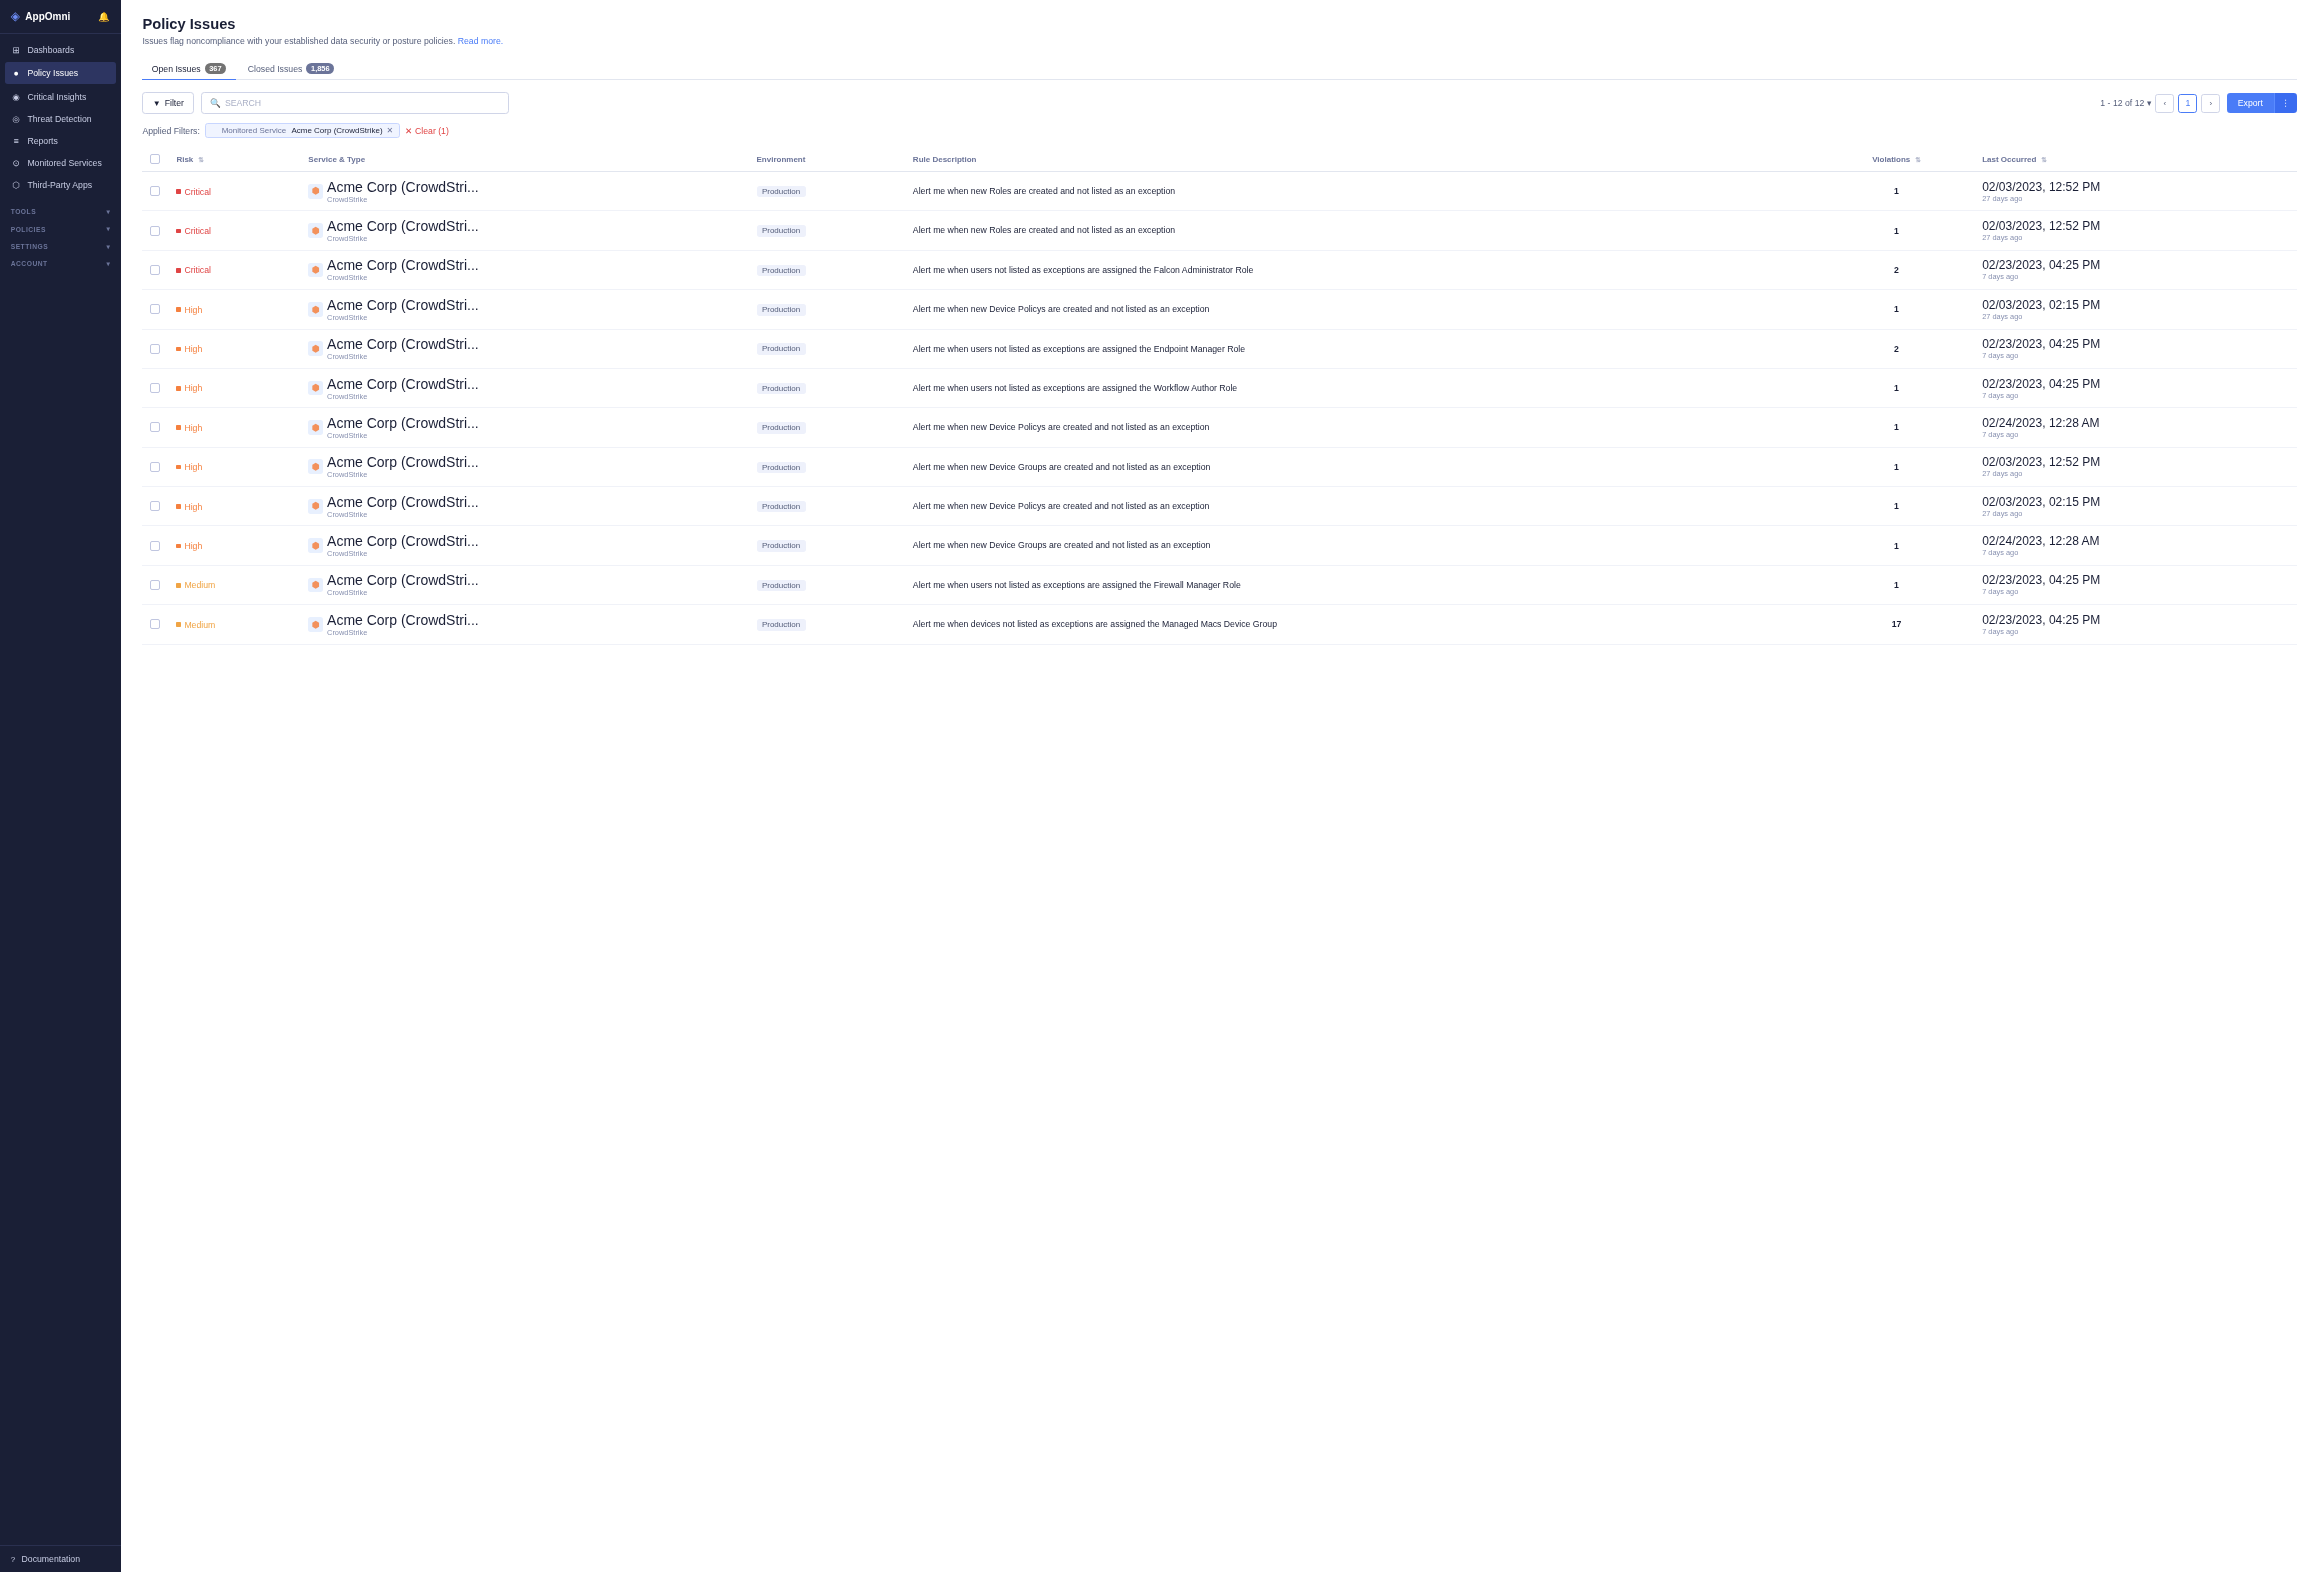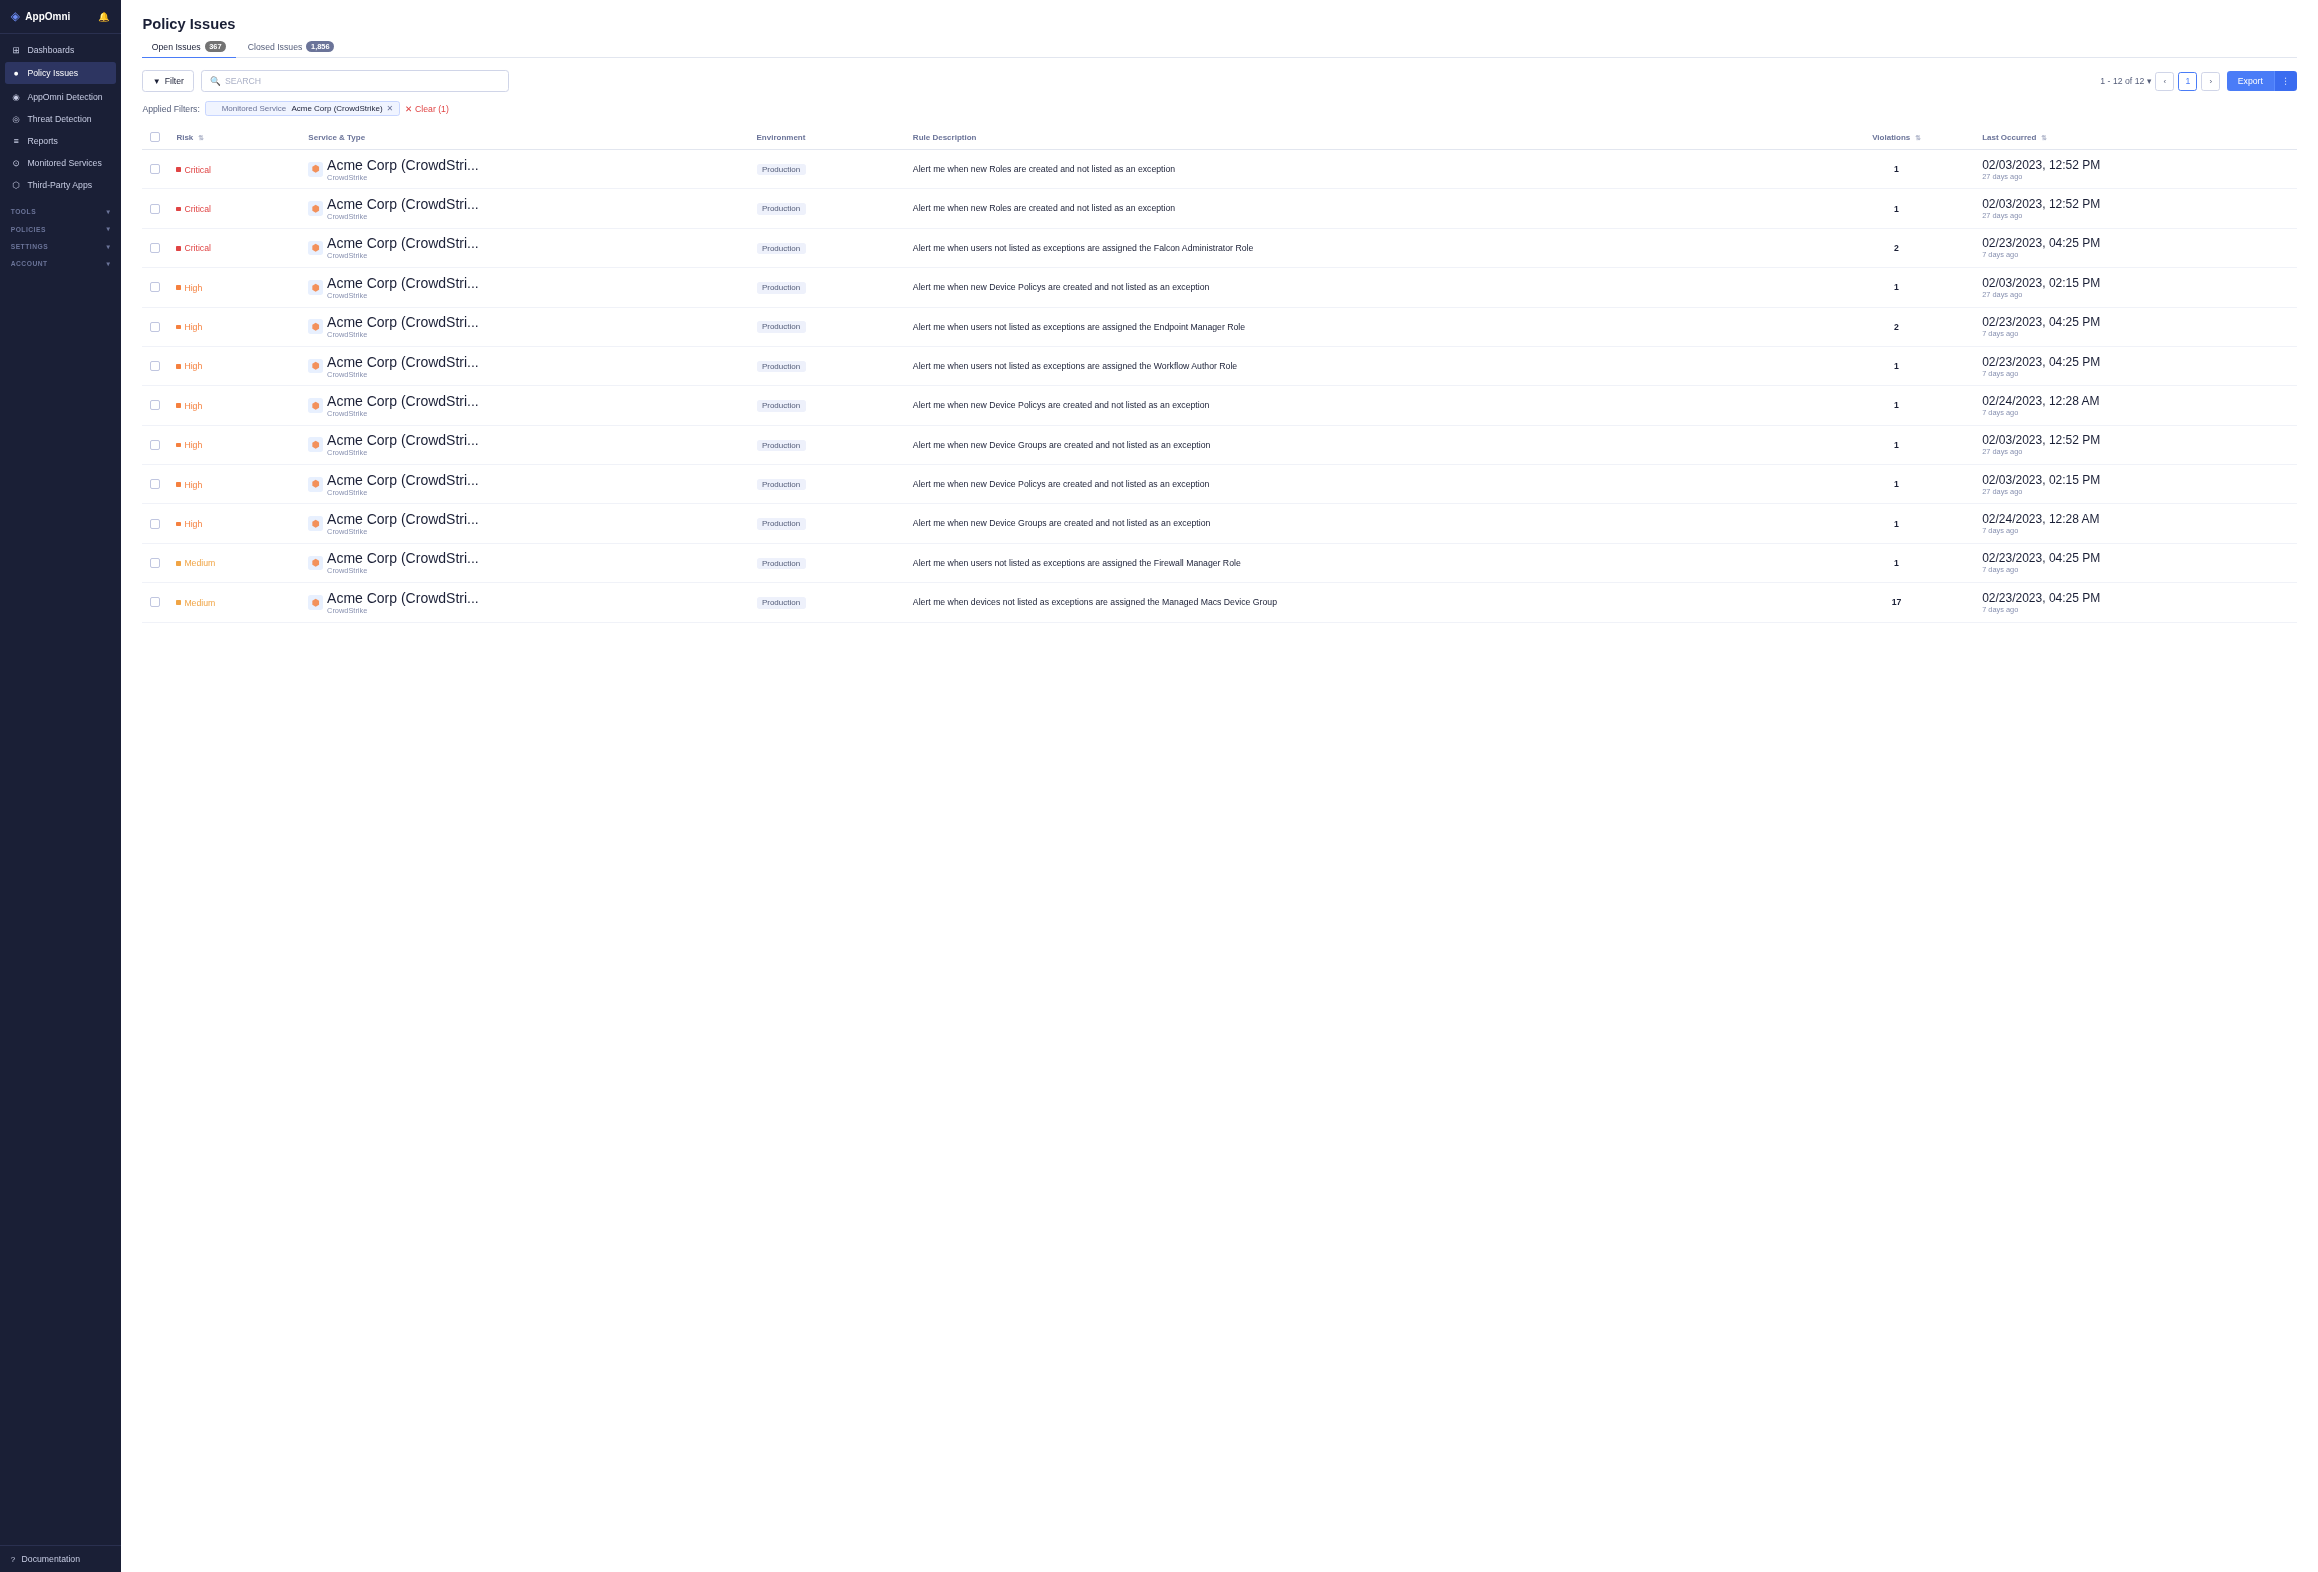--- a/index.html
+++ b/index.html
@@ -345,21 +345,21 @@
     <div class="nav-item">
       <span class="nav-icon">⊞</span>
       <span>Dashboards</span>
     </div>
     <div class="nav-item active">
       <span class="nav-icon">●</span>
       <span>Policy Issues</span>
     </div>
     <div class="nav-item">
       <span class="nav-icon">◉</span>
-      <span>AppOmni Detection</span>
+      <span>Critical Insights</span>
     </div>
     <div class="nav-item">
       <span class="nav-icon">◎</span>
       <span>Threat Detection</span>
     </div>
     <div class="nav-item">
       <span class="nav-icon">≡</span>
       <span>Reports</span>
     </div>
     <div class="nav-item">
@@ -391,20 +391,24 @@
 
   <div class="sidebar-bottom">
     <span style="font-size:8px; margin-right:4px;">?</span>
     <span>Documentation</span>
   </div>
 </nav>
 
 <div id="main">
   <div class="main-content">
     <h1 class="page-title">Policy Issues</h1>
+    <p class="page-subtitle">
+      <span>Issues flag noncompliance with your established data security or posture policies.</span>
+      <a href="#">Read more.</a>
+    </p>
 
     <div class="tabs">
       <div class="tab active">
         <span>Open Issues</span>
         <span class="tab-badge">367</span>
       </div>
       <div class="tab">
         <span>Closed Issues</span>
         <span class="tab-badge grey">1,856</span>
       </div>

